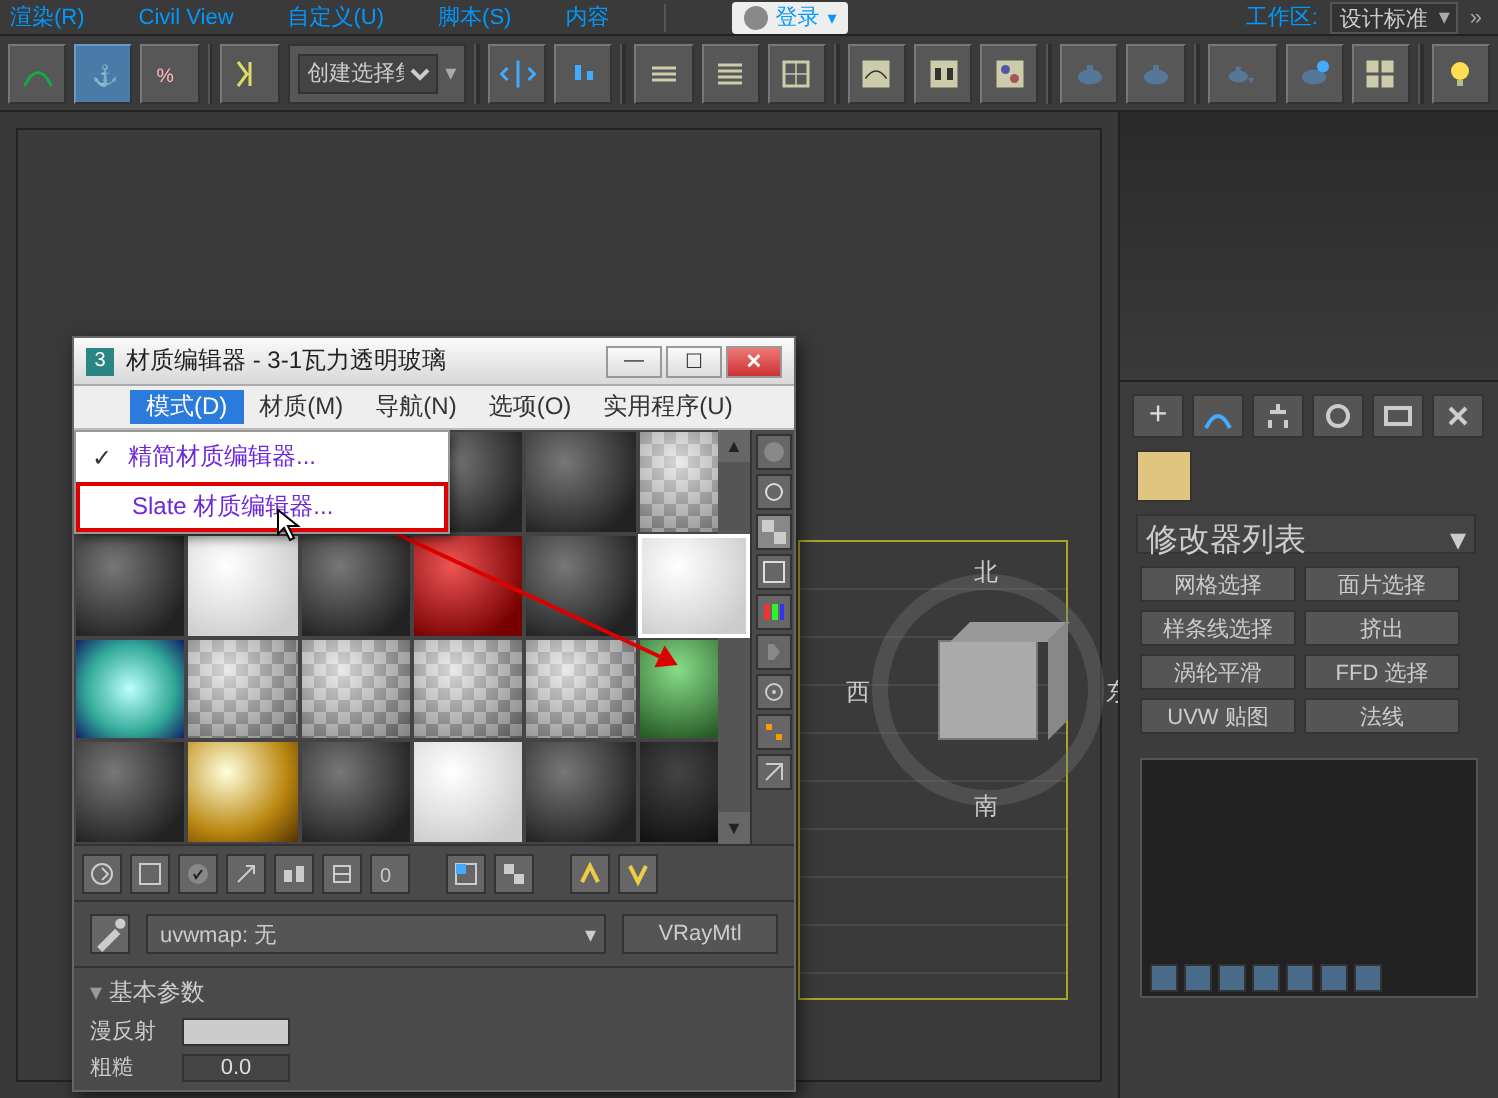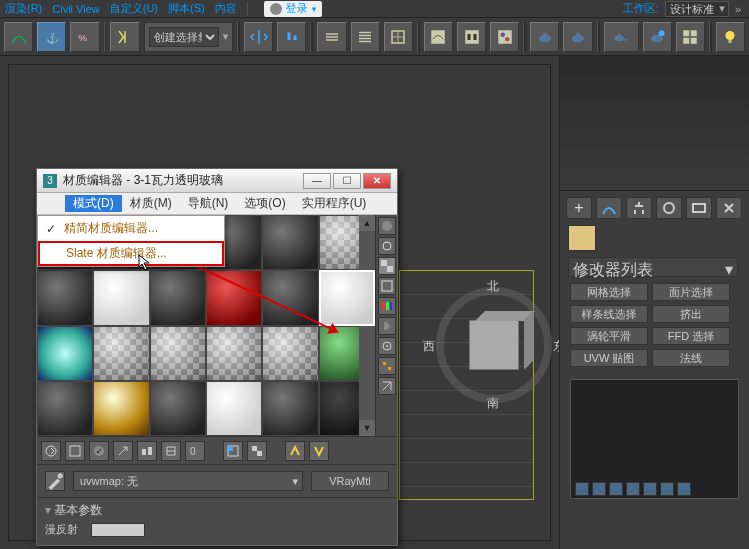--- a/index.html
+++ b/index.html
@@ -1,19 +1,19 @@
 <!DOCTYPE html>
 <html><head>
 <meta charset="utf-8">
 <style>
   * { box-sizing: border-box; margin: 0; padding: 0; font-family: "Microsoft YaHei", sans-serif; }
   body { width: 749px; height: 549px; background: #393939; overflow: hidden; position: relative; color: #bcbcbc; font-size: 11px; }
 
   
-  .top-menu { display: flex; align-items: center; height: 18px; background: #3a3a3a; border-bottom: 1px solid #222; padding-left: 5px; gap: 10px; }
+  .top-menu { display: flex; align-items: center; height: 18px; background: #3a3a3a; border-bottom: 1px solid #222; padding-left: 5px; gap: 27px; }
   .top-menu span { color: #0099ff; cursor: default; }
   .top-sep { width: 1px; height: 14px; background: #555; }
   .login-bar { margin-left: 6px; display: flex; align-items: center; gap: 4px; background: #eee; padding: 0 6px; height: 16px; color: #333; border-radius: 2px; }
   .login-bar .avatar { width: 12px; height: 12px; background: #888; border-radius: 50%; display: inline-block; }
   .workspace { margin-left: auto; display: flex; align-items: center; gap: 6px; padding-right: 8px; color: #ccc; }
   .workspace .dd { background: #333; border: 1px solid #555; padding: 0 14px 0 4px; height: 16px; position: relative; }
   .workspace .dd::after { content: "▾"; position: absolute; right: 3px; top: 0; color: #aaa; }
 
   
   .main-toolbar { display: flex; align-items: center; height: 38px; background: #3a3a3a; border-bottom: 1px solid #222; padding: 0 4px; gap: 4px; }
@@ -77,21 +77,21 @@
   .slot.sky { background: radial-gradient(circle at 50% 50%, #bff 0%, #3a9 60%, #126 100%); }
   .slot.black { background: radial-gradient(circle at 35% 30%, #444 0%, #111 80%); }
   .slot.red { background: radial-gradient(circle at 35% 30%, #e55 0%, #700 80%); }
   .slot.gold { background: radial-gradient(circle at 35% 30%, #ffd 0%, #b81 60%, #530 100%); }
   .slot.white { background: radial-gradient(circle at 35% 30%, #fff 0%, #ccc 80%); }
   .slot.green { background: radial-gradient(circle at 35% 30%, #8d8 0%, #252 80%); }
   .slot.dark { background: radial-gradient(circle at 35% 30%, #777 0%, #222 80%); }
   .slot.sel { outline: 2px solid #fff; outline-offset: -2px; z-index: 1; }
 
   .mode-menu { position: absolute; top: 0; left: 0; width: 188px; background: #fff; border: 1px solid #999; box-shadow: 2px 2px 5px rgba(0,0,0,0.5); z-index: 5; }
-  .mode-item { height: 25px; display: flex; align-items: center; padding: 0 8px 0 26px; font-size: 12px; color: #a16207; position: relative; }
+  .mode-item { height: 25px; display: flex; align-items: center; padding: 0 8px 0 26px; font-size: 12px; color: #6d28d9; position: relative; }
   .mode-item.checked::before { content: "✓"; position: absolute; left: 8px; color: #333; }
   .mode-item:nth-child(2) { border: 2px solid #d00; }
   .cursor { position: absolute; top: 38px; left: 100px; pointer-events: none; }
   .cursor svg { width: 14px; height: 18px; }
 
   .red-arrow { position: absolute; top: 48px; left: 155px; width: 160px; height: 2px; background: #d00; transform: rotate(25deg); transform-origin: left center; z-index: 4; }
   .red-arrow::after { content: ""; position: absolute; right: -2px; top: -5px; border-left: 10px solid #d00; border-top: 6px solid transparent; border-bottom: 6px solid transparent; }
 
   .side-tools { width: 22px; background: #4a4a4a; display: flex; flex-direction: column; gap: 2px; padding: 2px; border-left: 1px solid #333; }
   .side-tools .sb { width: 18px; height: 18px; background: #666; border: 1px solid #333; display: flex; align-items: center; justify-content: center; }
@@ -517,14 +517,18 @@
       </div>
     <div class="namebox">uvwmap: 无</div>
     <div class="typebox">VRayMtl</div>
   </div>
   <div class="mat-params">
     <div class="hdr">基本参数</div>
     <div class="param-row">
       <span class="label">漫反射</span>
       <div class="swatch"></div>
     </div>
+    <div class="param-row">
+      <span class="label">粗糙</span>
+      <div class="val">0.0</div>
+    </div>
   </div>
 </div>
 
 </body></html>

